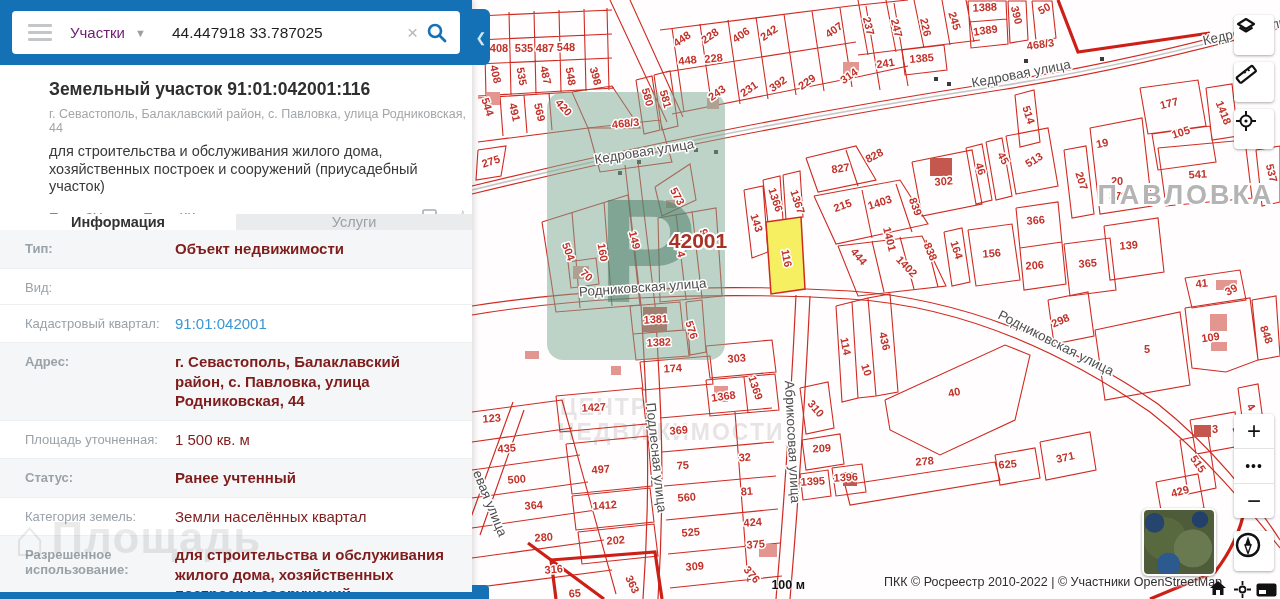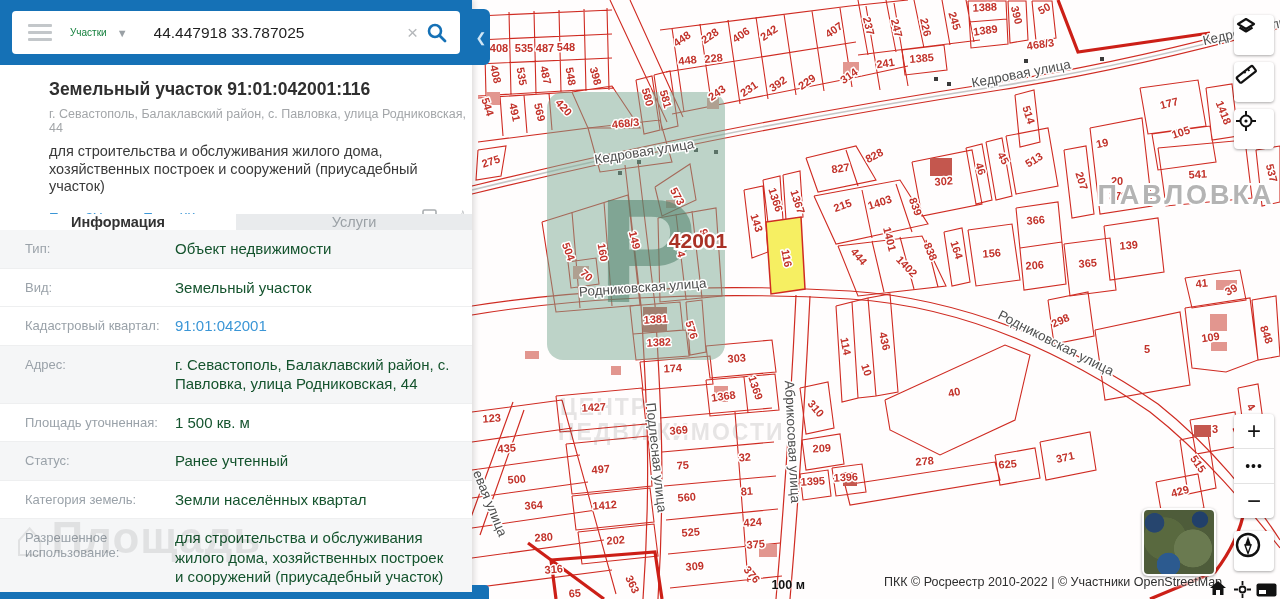--- a/index.html
+++ b/index.html
@@ -58,21 +58,21 @@
     box-shadow:2px 0 6px rgba(0,0,0,.15);}
   #header-blue{position:absolute;left:0;top:0;width:472px;height:65px;background:#1571b6;}
   #collapse-tab{position:absolute;left:472px;top:9px;width:18px;height:56px;background:#1571b6;
     border-radius:0 6px 6px 0;display:flex;align-items:center;justify-content:center;
     color:#cfe6f6;font-size:13px;cursor:pointer;}
   #search-box{position:absolute;left:12px;top:11px;width:448px;height:43px;background:#fff;
     border-radius:4px;display:flex;align-items:center;}
   .burger{width:24px;margin-left:16px;display:flex;flex-direction:column;gap:4px;cursor:pointer;}
   .burger span{display:block;height:3px;background:#c3c7ca;border-radius:1px;}
   #cat-select{display:flex;align-items:center;margin-left:18px;cursor:pointer;}
-  #cat-select .cat{font-size:10px;color:#15803d;text-align:right;}
+  #cat-select .cat{font-size:15px;color:#701a75;text-align:right;}
   #cat-select .chev{margin-left:10px;color:#9aa0a5;font-size:11px;}
   #search-query{border:none;outline:none;font-size:15.5px;color:#1f1f1f;margin-left:24px;
     width:190px;font-family:"Liberation Sans",sans-serif;}
   #clear-x{margin-left:auto;color:#b5b8bb;font-size:19px;cursor:pointer;padding:0 6px;}
   #search-go{margin:0 12px 0 2px;cursor:pointer;display:flex;}
 
   #card{position:absolute;left:0;top:65px;width:472px;padding-left:24px;}
   #card-title{margin:14px 25px 0;font-size:17.5px;font-weight:700;color:#2f2f2f;}
   #card-addr{margin:7px 25px 0;font-size:12.5px;color:#a3a6a9;}
   #card-usage{margin:8px 25px 0;font-size:14.5px;color:#3a3a3a;line-height:1.22;}
@@ -81,23 +81,23 @@
   #card-links .spacer{flex:1;}
   .mini-ico{color:#a9adb0;margin-left:14px;cursor:pointer;display:flex;}
 
   #tabs{position:absolute;left:0;top:194px;width:472px;height:36px;display:flex;align-items:flex-end;}
   .tab{flex:1;display:flex;align-items:center;justify-content:center;font-size:14.5px;cursor:pointer;}
   .tab.active{background:#fff;color:#333;font-weight:700;}
   .tab.inactive{background:#e9ebed;color:#9ba1a6;}
 
   #rows{position:absolute;left:0;top:230px;width:472px;height:369px;overflow:hidden;}
   .row{display:flex;padding:9px 0 9px 25px;border-bottom:1px solid #eeeff0;}
-  .row.shade{background:#f5f6f7;}
+  .row.shade{background:#f5f6f7;font-weight:bold;}
   .row-label{width:150px;flex:0 0 150px;font-size:13px;color:#9aa2a9;padding-top:2px;}
-  .row-value{flex:1;font-size:15px;color:#14532d;padding-right:20px;line-height:1.3;}
+  .row-value{flex:1;font-size:15px;color:#7f1d1d;padding-right:20px;line-height:1.3;}
   .row-value.link{color:#3b96d6;cursor:pointer;}
 
   #panel-watermark{position:absolute;left:14px;top:508px;display:flex;align-items:center;
     opacity:0.08;pointer-events:none;}
   #panel-watermark .house{font-size:52px;color:#000;margin-right:6px;}
   #panel-watermark .wtxt{font-size:44px;font-weight:700;color:#000;letter-spacing:1px;}
   #panel-bottom-bar{position:absolute;left:0;top:592px;width:472px;height:7px;background:#1571b6;}
   #panel-bottom-nub{position:absolute;left:472px;top:585px;width:17px;height:14px;background:#1571b6;
     border-radius:0 4px 0 0;}
 </style>
@@ -433,21 +433,20 @@
       <div class="tab inactive">Услуги</div>
     </div>
 
     <div id="rows">
       <div class="row shade">
         <div class="row-label">Тип:</div>
         <div class="row-value">Объект недвижимости</div>
       </div>
       <div class="row">
         <div class="row-label">Вид:</div>
-        <div class="row-value">Земельный участок</div>
       </div>
       <div class="row">
         <div class="row-label">Кадастровый квартал:</div>
         <div class="row-value link">91:01:042001</div>
       </div>
       <div class="row shade">
         <div class="row-label">Адрес:</div>
         <div class="row-value">г. Севастополь, Балаклавский район, с. Павловка, улица Родниковская, 44</div>
       </div>
       <div class="row">

